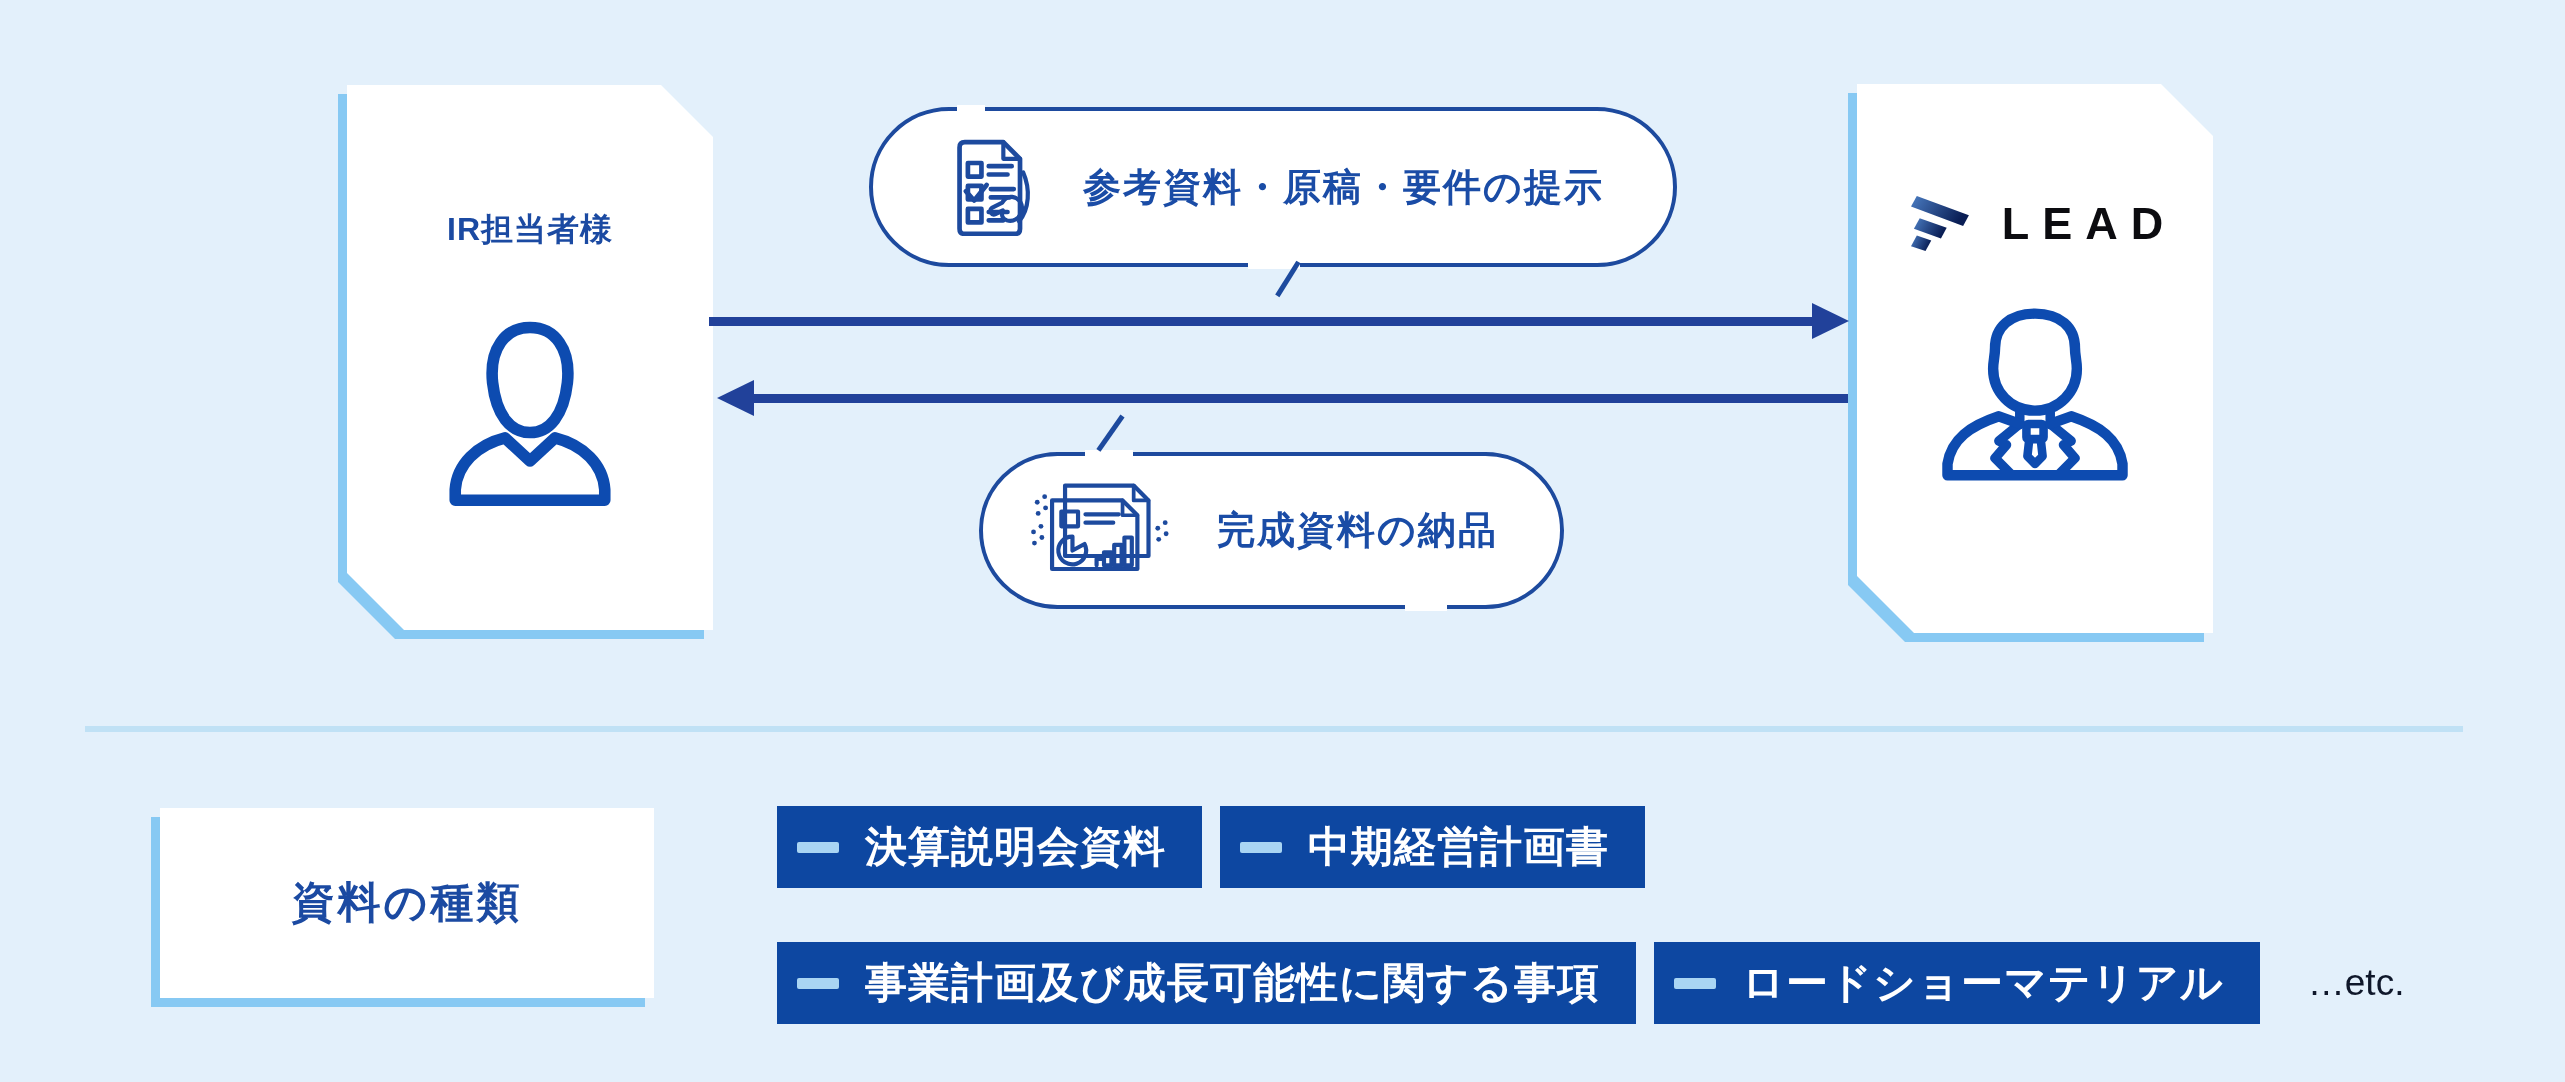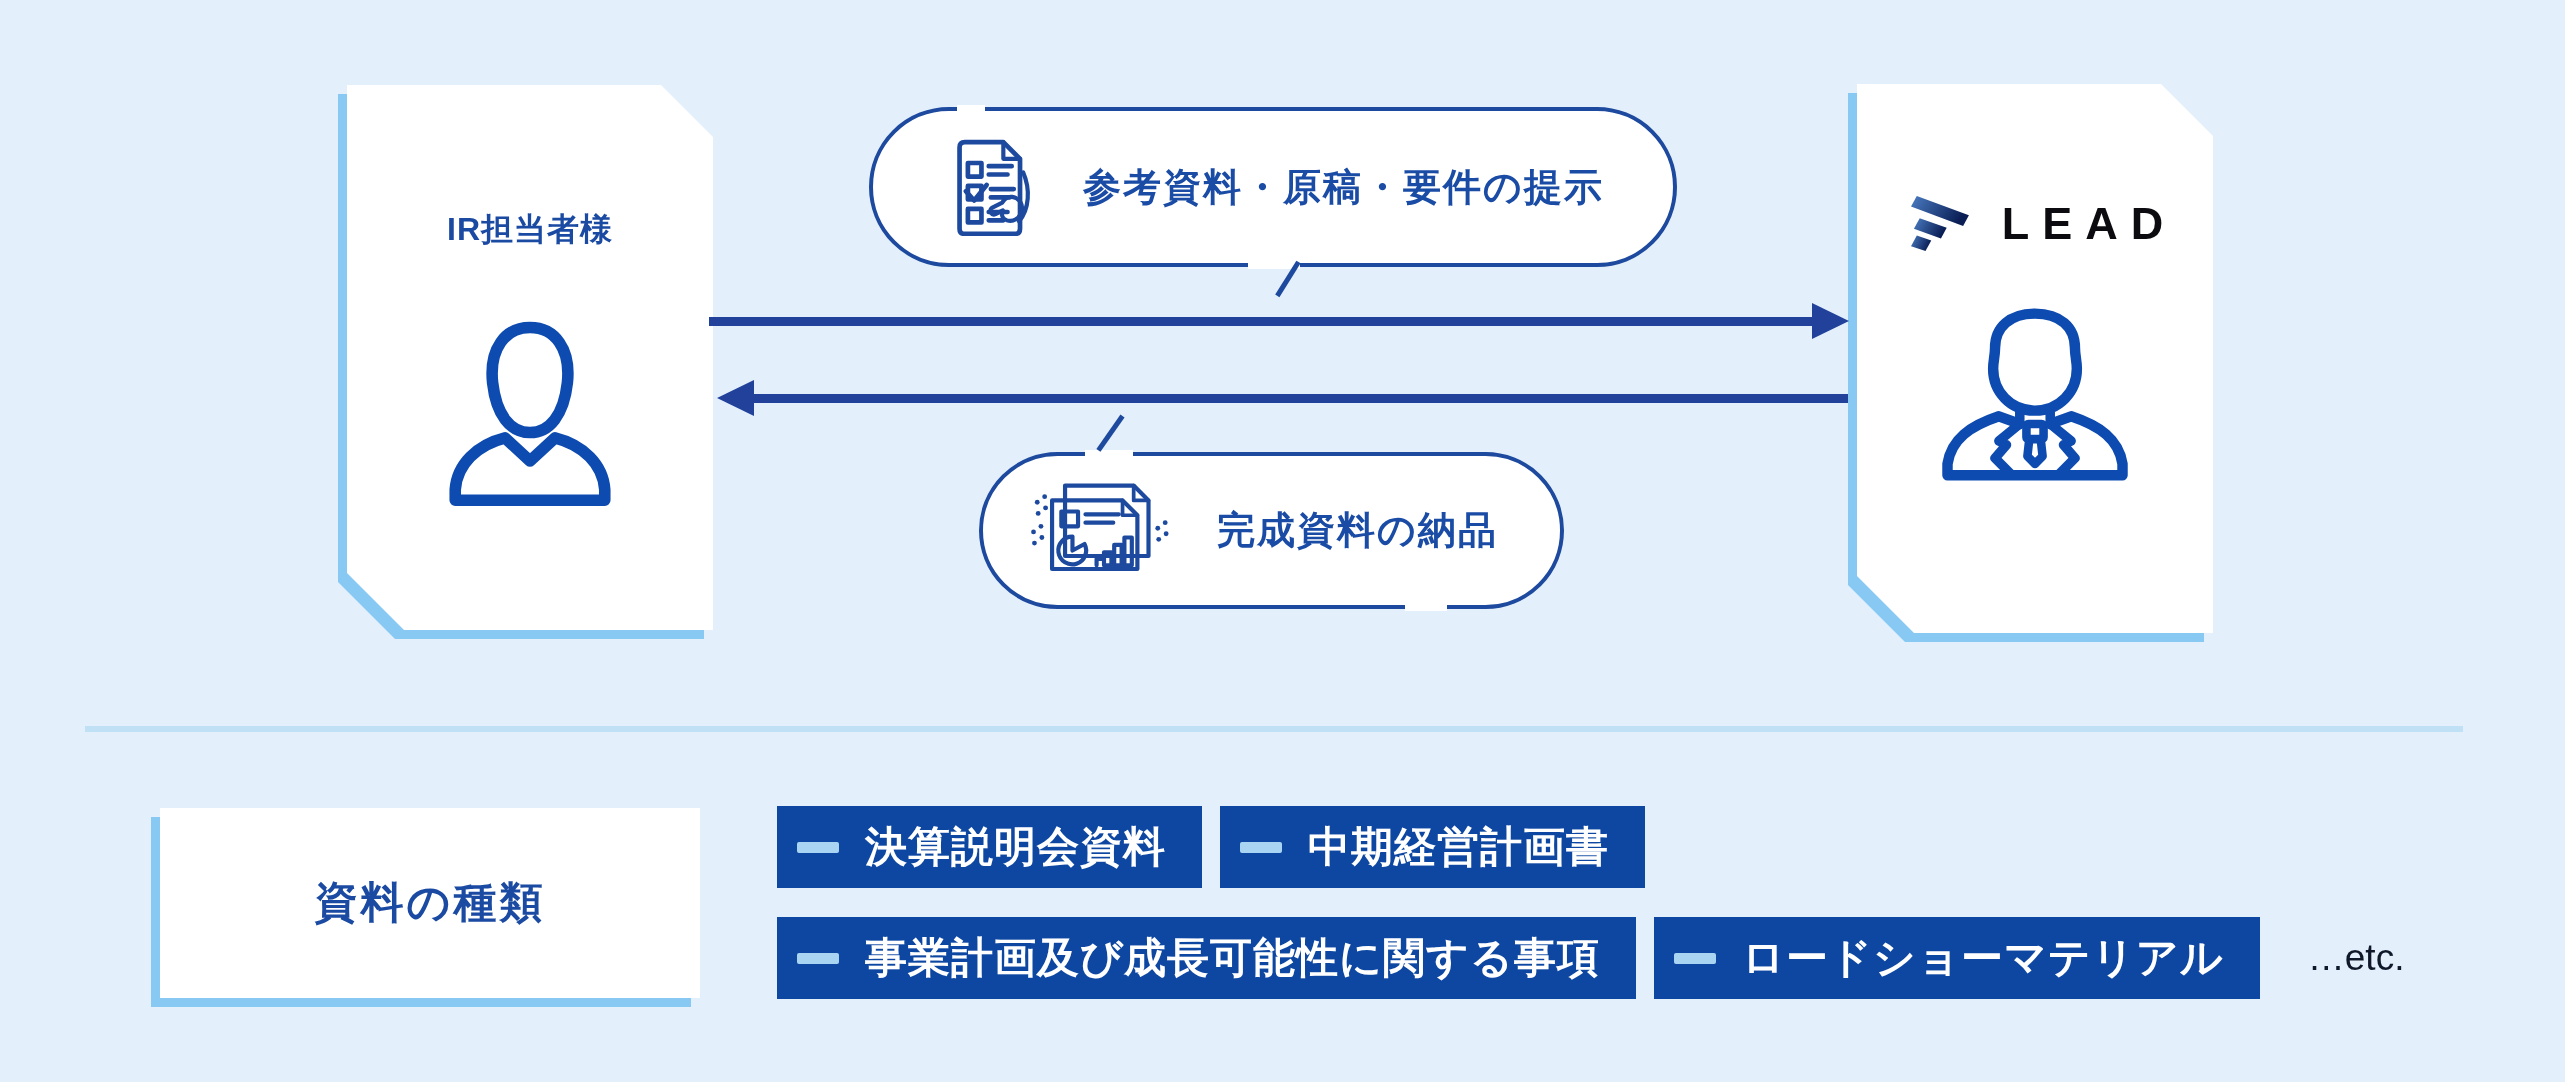--- a/index.html
+++ b/index.html
@@ -58,31 +58,31 @@
     font-size:38px;font-weight:700;color:#1A4CA6;
     letter-spacing:2px;white-space:nowrap;
   }
   .border-gap{position:absolute;background:#fff;}
   .tail{position:absolute;width:5px;background:#1D4A9E;transform-origin:top center;}
 
   
   .divider{position:absolute;left:85px;top:726px;width:2378px;height:6px;background:#C0E1F5;}
 
   
-  .plain-card{position:absolute;left:160px;top:808px;width:540px;height:190px;}
+  .plain-card{position:absolute;left:160px;top:808px;width:494px;height:190px;}
   .plain-card .accent{position:absolute;inset:0;background:#87C9F3;transform:translate(-9px,9px);}
   .plain-card .face{position:absolute;inset:0;background:#fff;}
   .plain-card .title{
     position:absolute;inset:0;display:flex;align-items:center;justify-content:center;
     font-size:43px;font-weight:700;color:#1B4AA2;letter-spacing:3px;
   }
 
   .badge-row{position:absolute;left:777px;display:flex;align-items:center;gap:18px;}
   .row-1{top:806px;}
-  .row-2{top:917px;}
+  .row-2{top:942px;}
   .badge{
     height:82px;background:#0D47A1;color:#fff;
     display:inline-flex;align-items:center;
     padding:0 36px 0 20px;
     font-size:42px;font-weight:700;letter-spacing:1px;white-space:nowrap;
   }
   .badge .dash{
     width:42px;height:11px;background:#A9D5F3;border-radius:2px;
     margin-right:26px;flex:none;
   }

